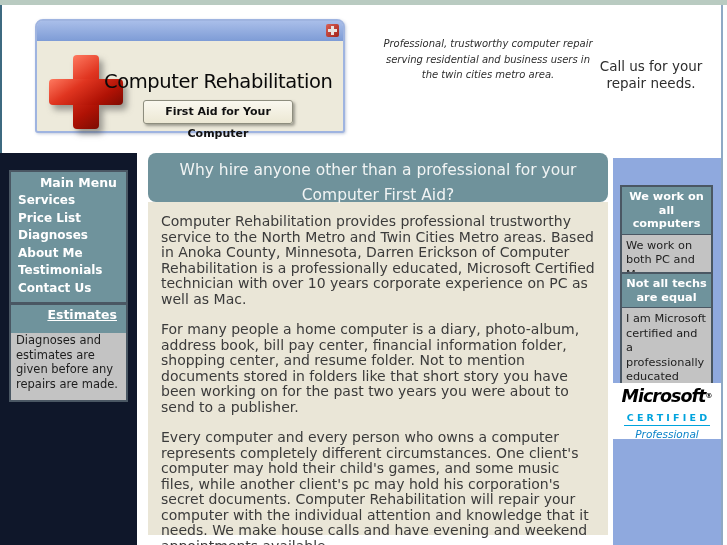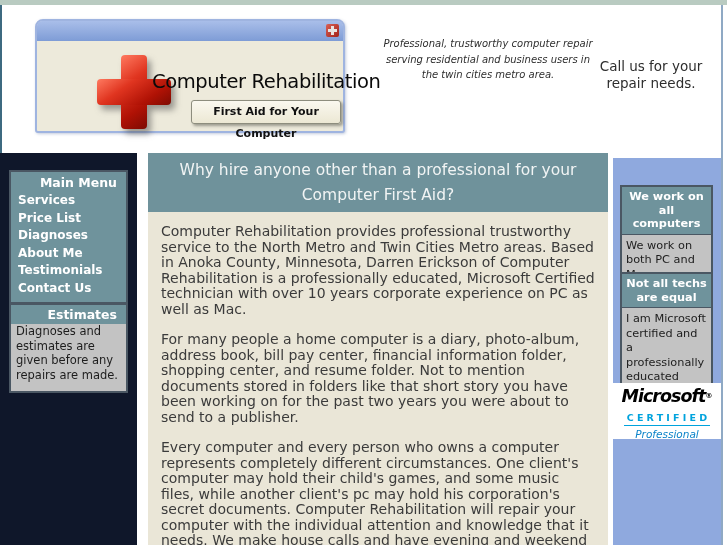--- a/index.html
+++ b/index.html
@@ -25,21 +25,21 @@
   .close-icon {
     position:absolute; right:4px; top:3px; width:13px; height:13px;
     background:linear-gradient(135deg,#d96055,#a22318); border-radius:2px;
   }
   .close-icon::before {
     content:""; position:absolute; left:2px; top:5px; width:9px; height:3px; background:#e8e4e0;
   }
   .close-icon::after {
     content:""; position:absolute; left:5px; top:2px; width:3px; height:9px; background:#e8e4e0;
   }
-  .win-body { position:relative; width:100%; height:100px;margin-left:48px; }
+  .win-body { position:relative; width:100%; height:100px; }
   .red-cross { position:absolute; left:12px; top:14px; width:74px; height:74px;
                filter:drop-shadow(4px 5px 3px rgba(70,70,70,.5)); }
   .red-cross i { position:absolute; display:block; border-radius:4px;
                background:linear-gradient(145deg,#ff7a60 0%,#e03520 35%,#b01205 72%,#7d0b02 100%); }
   .bar-v { left:24px; top:0; width:26px; height:74px; }
   .bar-h { left:0; top:24px; width:74px; height:26px; }
   .brand {
     position:absolute; left:67px; top:29px; white-space:nowrap;
     font-size:19.5px; font-weight:500; color:#0a0a0a; letter-spacing:-0.4px;
   }
@@ -68,32 +68,33 @@
   .menu-box { position:absolute; left:9px; top:17px; width:119px; padding-bottom:5px; }
   .box-title {
     color:#fff; font-weight:bold; font-size:12.5px; text-align:right;
     padding:3px 9px 2px 4px;
   }
   .menu-item {
     display:block; color:#fff; font-weight:bold; font-size:12px; line-height:17.5px;
     padding-left:7px; text-decoration:none; cursor:pointer;
   }
   .est-box { position:absolute; left:9px; top:150px; width:119px; }
-  .est-box .box-title { padding:2px 9px 2px 4px; }
+  .est-box .box-title { padding:2px 9px 11px 4px;text-decoration:underline; }
   .gray-body {
     background:#c3c3c3; color:#1d1d1d; font-size:11.5px; line-height:14.5px;
     padding:0 5px 9px 5px;
   }
 
   
   .content { position:absolute; left:148px; top:153px; width:460px; height:392px; }
   .content-header {
-    height:59px; background:#6f929b; color:#f1f4f4;
+    height:49px; background:#6f929b; color:#f1f4f4;
     font-size:15.5px; font-weight:500; line-height:25px; text-align:center;
     padding:5px 24px 0 24px;
+    border-radius:8px;
   }
   .content-body {
     height:333px; background:#eae6d7; color:#3b3b3b;
     font-size:14px; line-height:15.5px; padding:12px 13px 0 13px;
   }
   .content-body p { margin:0 0 15px 0; }
 
   
   .sidebar-right { position:absolute; left:613px; top:158px; width:108px; height:387px; background:#8fa9de; }
   .info-box { position:absolute; left:7px; width:93px; }

